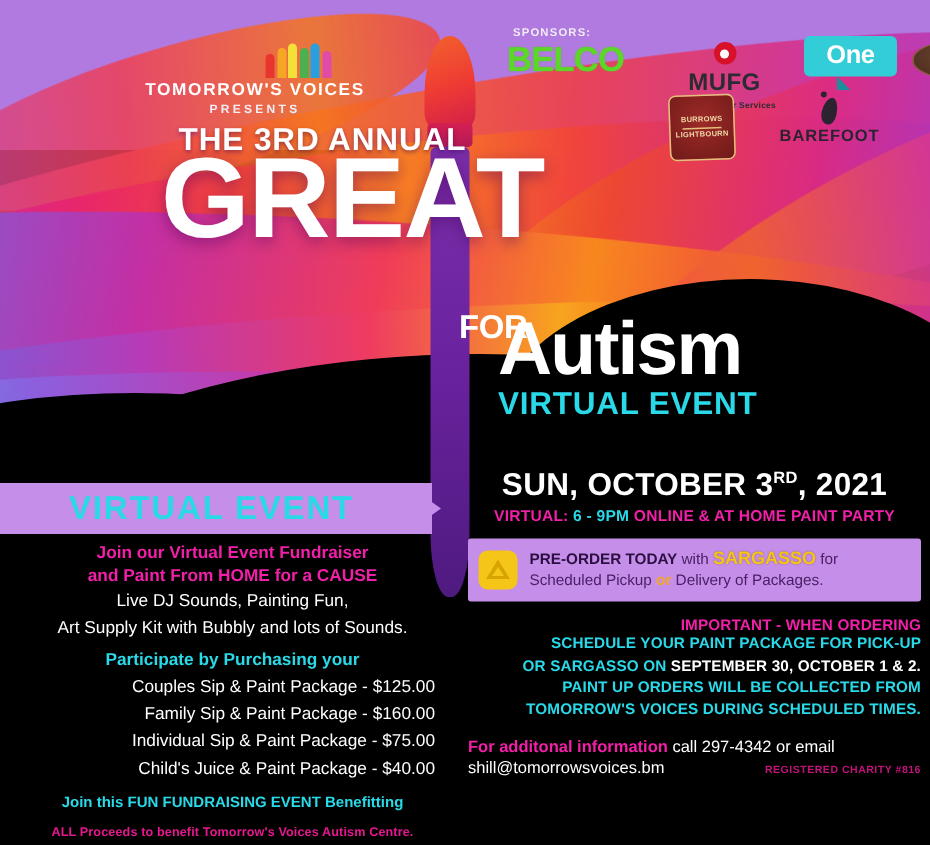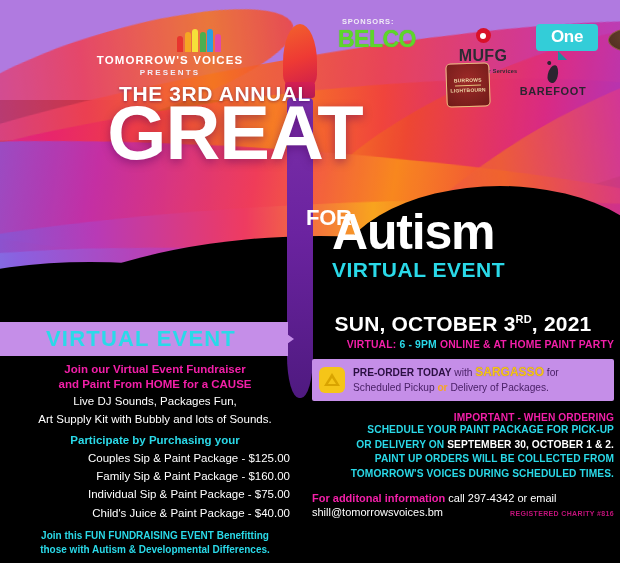--- a/index.html
+++ b/index.html
@@ -128,21 +128,21 @@
   .l-white{font-size:11.5px;color:#ffffff;line-height:1.35;margin-top:2px;}
   .l-cyan{font-size:11.5px;font-weight:bold;color:#2ad9e8;line-height:1.32;margin-top:6px;}
   .pkg{font-size:11.5px;color:#ffffff;line-height:1.52;text-align:right;padding-right:14px;margin-top:1px;}
   .l-cyan2{font-size:10px;font-weight:bold;color:#2ad9e8;line-height:1.34;margin-top:7px;}
   .l-mag{font-size:8.4px;font-weight:bold;color:#e6178f;line-height:1.3;margin-top:6px;letter-spacing:.1px;}
 
   
   .rcol{position:absolute;left:312px;top:312px;width:302px;z-index:8;}
   .r-date{font-size:21px;font-weight:bold;color:#fff;letter-spacing:.2px;text-align:center;}
   .r-date sup{font-size:11px;}
-  .r-virtual{font-size:10.4px;font-weight:bold;color:#f21fa8;letter-spacing:.15px;text-align:right;margin-top:3px;}
+  .r-virtual{font-size:10.4px;font-weight:bold;color:#f21fa8;letter-spacing:.15px;text-align:center;margin-top:3px;}
   .r-virtual .cy{color:#2ad9e8;}
 
   .preorder{margin-top:9px;background:#c58ee8;border-radius:2px;padding:6px 7px 7px;
      display:flex;align-items:center;gap:8px;}
   .sargasso-icon{flex:0 0 auto;width:26px;height:26px;border-radius:6px;background:#f5c518;
      display:flex;align-items:center;justify-content:center;}
   .sargasso-icon .tri{width:0;height:0;border-left:8px solid transparent;border-right:8px solid transparent;
      border-bottom:13px solid #d9a400;position:relative;}
   .sargasso-icon .tri::after{content:"";position:absolute;left:-4px;top:5px;width:0;height:0;
      border-left:4px solid transparent;border-right:4px solid transparent;border-bottom:6px solid #f5c518;}
@@ -246,29 +246,28 @@
 
   <div class="vbanner">
     <div class="vbanner-bg"></div>
     <div class="vbanner-arrow"></div>
     <div class="vbanner-text">VIRTUAL EVENT</div>
   </div>
 
   <div class="lcol">
     <div class="l-pink">Join our Virtual Event Fundraiser</div>
     <div class="l-pink">and Paint From HOME for a CAUSE</div>
-    <div class="l-white">Live DJ Sounds, Packages Fun,</div>
+    <div class="l-white">Live DJ Sounds, Painting Fun,</div>
     <div class="l-white">Art Supply Kit with Bubbly and lots of Sounds.</div>
     <div class="l-cyan">Participate by Purchasing your</div>
     <div class="pkg">Couples Sip &amp; Paint Package - $125.00</div>
     <div class="pkg">Family Sip &amp; Paint Package - $160.00</div>
     <div class="pkg">Individual Sip &amp; Paint Package - $75.00</div>
     <div class="pkg">Child's Juice &amp; Paint Package - $40.00</div>
     <div class="l-cyan2">Join this FUN FUNDRAISING EVENT Benefitting</div>
-    <div class="l-cyan2" style="margin-top:0">those with Autism &amp; Developmental Differences.</div>
     <div class="l-mag">ALL Proceeds to benefit Tomorrow's Voices Autism Centre.</div>
   </div>
 
   <div class="rcol">
     <div class="r-date">
       <span>SUN, OCTOBER 3</span><sup>RD</sup><span>, 2021</span>
     </div>
     <div class="r-virtual">
       <span>VIRTUAL: </span><span class="cy">6 - 9PM</span><span> ONLINE &amp; AT HOME PAINT PARTY</span>
     </div>
@@ -284,21 +283,21 @@
         <div>
           <span class="lt">Scheduled Pickup </span><span class="orr">or</span><span class="lt"> Delivery of Packages.</span>
         </div>
       </div>
     </div>
 
     <div class="important">
       <div class="imp-pink">IMPORTANT - WHEN ORDERING</div>
       <div class="imp-cyan">SCHEDULE YOUR PAINT PACKAGE FOR PICK-UP</div>
       <div class="imp-cyan">
-        <span>OR DELIVERY ON </span><span class="wh">SEPTEMBER 30, OCTOBER 1 &amp; 2.</span>
+        <span>OR SARGASSO ON </span><span class="wh">SEPTEMBER 30, OCTOBER 1 &amp; 2.</span>
       </div>
       <div class="imp-cyan">PAINT UP ORDERS WILL BE COLLECTED FROM</div>
       <div class="imp-cyan">TOMORROW'S VOICES DURING SCHEDULED TIMES.</div>
     </div>
 
     <div class="contact">
       <div class="c-line1">
         <b>For additonal information</b><span> call 297-4342 or email</span>
       </div>
       <div class="c-line2">

